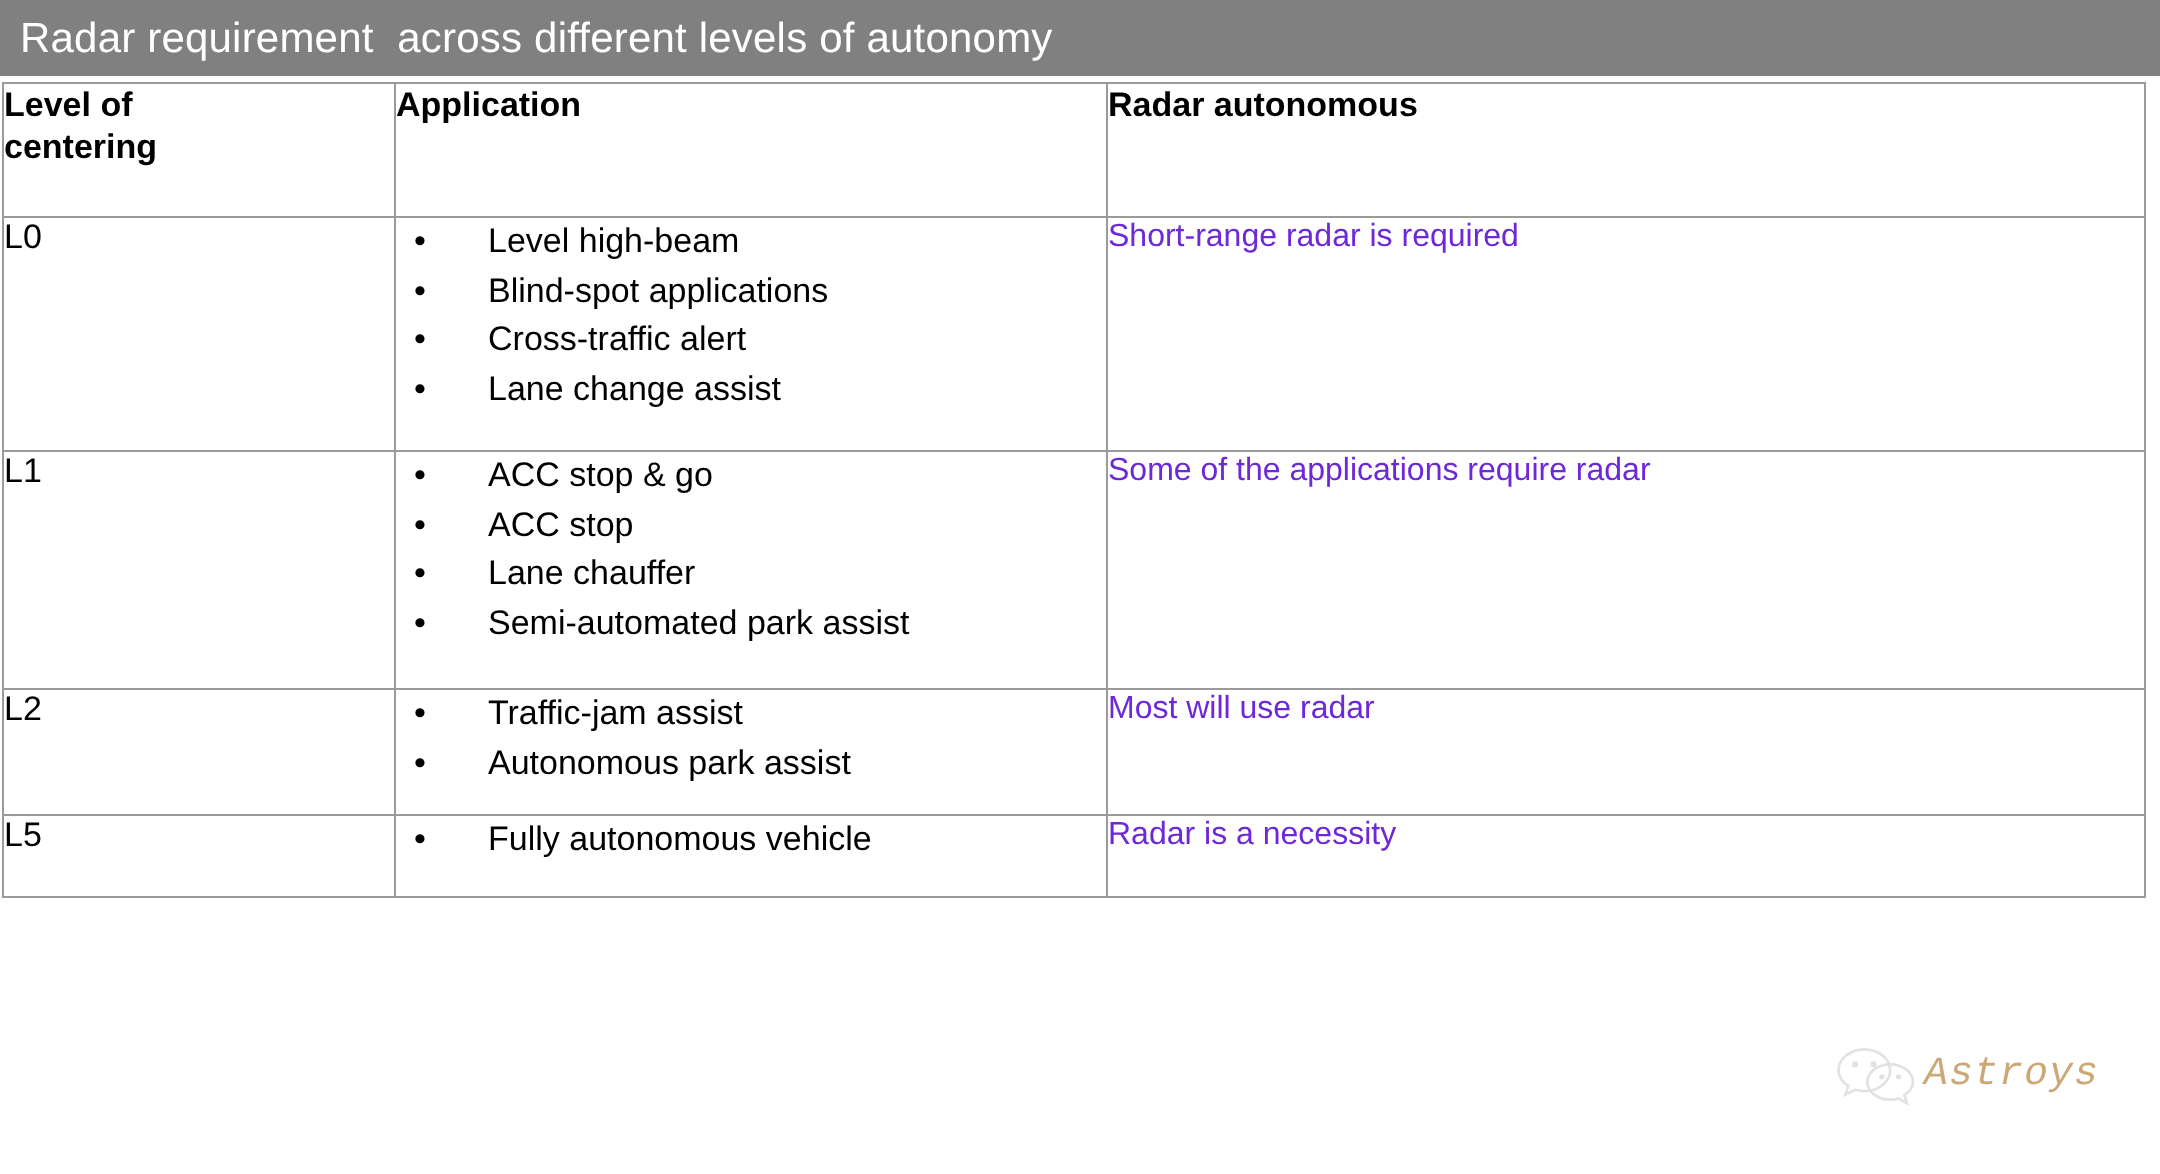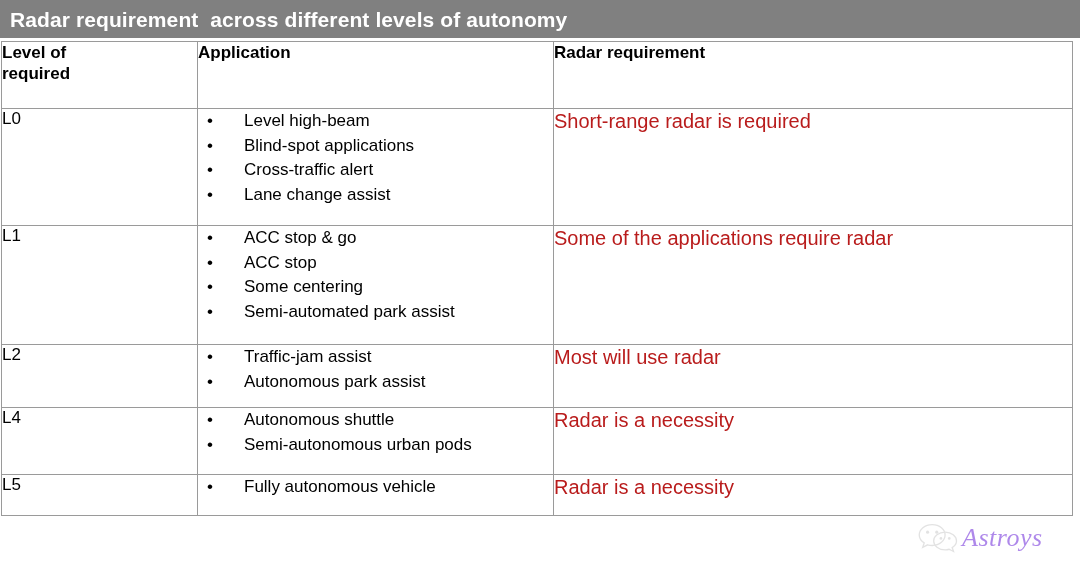--- a/index.html
+++ b/index.html
@@ -32,21 +32,21 @@
     width: 1080px;
     height: 38px;
     background: #808080;
     box-sizing: border-box;
     display: flex;
     align-items: center;
   }
   .title-text {
     color: #ffffff;
     font-size: 21px;
-    font-weight: bold;
+    font-weight: normal;
     letter-spacing: 0.1px;
     padding-left: 10px;
     line-height: 1;
     white-space: pre;
   }
 
   
   .table-wrap {
     position: absolute;
     left: 1px;
@@ -81,22 +81,22 @@
   .hdr-cell.two-line { padding-right: 6px; }
 
   .level-cell {
     padding: 10px 0 8px 9px;
     font-size: 17px;
     color: #000000;
     line-height: 1.2;
   }
   .req-cell {
     padding: 10px 0 8px 9px;
-    font-size: 20px;
-    color: #b91c1c;
+    font-size: 16px;
+    color: #6d28d9;
     line-height: 1.2;
     white-space: pre;
   }
   .app-cell {
     padding: 9px 0 8px 0;
   }
 
   ul.app-list {
     list-style: none;
     margin: 0;
@@ -136,24 +136,24 @@
     width: 150px;
     height: 42px;
     display: flex;
     align-items: center;
     gap: 4px;
     pointer-events: none;
     opacity: 0.55;
   }
   .wm-logo { width: 40px; height: 32px; display: block; }
   .wm-text {
-    font-family: Liberation Serif, serif;
+    font-family: Liberation Mono, monospace;
     font-style: italic;
-    font-size: 26px;
-    color: #6d28d9;
+    font-size: 20px;
+    color: #a16207;
     letter-spacing: 0.5px;
     line-height: 1;
   }
 </style>
 </head>
 <body>
 
 <div class="slide">
 
   <div class="title-bar">
@@ -164,24 +164,24 @@
     <table class="grid">
       <colgroup>
         <col class="c-level">
         <col class="c-app">
         <col class="c-req">
       </colgroup>
       <tbody>
         <tr class="r-head">
           <td class="hdr-cell two-line">
             <span>Level of</span><br>
-            <span>required</span>
+            <span>centering</span>
           </td>
           <td class="hdr-cell">Application</td>
-          <td class="hdr-cell">Radar requirement</td>
+          <td class="hdr-cell">Radar autonomous</td>
         </tr>
 
         <tr class="r-l0">
           <td class="level-cell">L0</td>
           <td class="app-cell">
             <ul class="app-list">
               <li><span class="bullet">•</span><span>Level high-beam</span></li>
               <li><span class="bullet">•</span><span>Blind-spot applications</span></li>
               <li><span class="bullet">•</span><span>Cross-traffic alert</span></li>
               <li><span class="bullet">•</span><span>Lane change assist</span></li>
@@ -189,49 +189,39 @@
           </td>
           <td class="req-cell">Short-range radar is required</td>
         </tr>
 
         <tr class="r-l1">
           <td class="level-cell">L1</td>
           <td class="app-cell">
             <ul class="app-list">
               <li><span class="bullet">•</span><span>ACC stop &amp; go</span></li>
               <li><span class="bullet">•</span><span>ACC stop</span></li>
-              <li><span class="bullet">•</span><span>Some centering</span></li>
+              <li><span class="bullet">•</span><span>Lane chauffer</span></li>
               <li><span class="bullet">•</span><span>Semi-automated park assist</span></li>
             </ul>
           </td>
           <td class="req-cell">Some of the applications require radar</td>
         </tr>
 
         <tr class="r-l2">
           <td class="level-cell">L2</td>
           <td class="app-cell">
             <ul class="app-list">
               <li><span class="bullet">•</span><span>Traffic-jam assist</span></li>
               <li><span class="bullet">•</span><span>Autonomous park assist</span></li>
             </ul>
           </td>
           <td class="req-cell">Most will use radar</td>
         </tr>
 
 
-        <tr class="r-l4">
-          <td class="level-cell">L4</td>
-          <td class="app-cell">
-            <ul class="app-list">
-              <li><span class="bullet">•</span><span>Autonomous shuttle</span></li>
-              <li><span class="bullet">•</span><span>Semi-autonomous urban pods</span></li>
-            </ul>
-          </td>
-          <td class="req-cell">Radar is a necessity</td>
-        </tr>
 
         <tr class="r-l5">
           <td class="level-cell">L5</td>
           <td class="app-cell">
             <ul class="app-list">
               <li><span class="bullet">•</span><span>Fully autonomous vehicle</span></li>
             </ul>
           </td>
           <td class="req-cell">Radar is a necessity</td>
         </tr>

